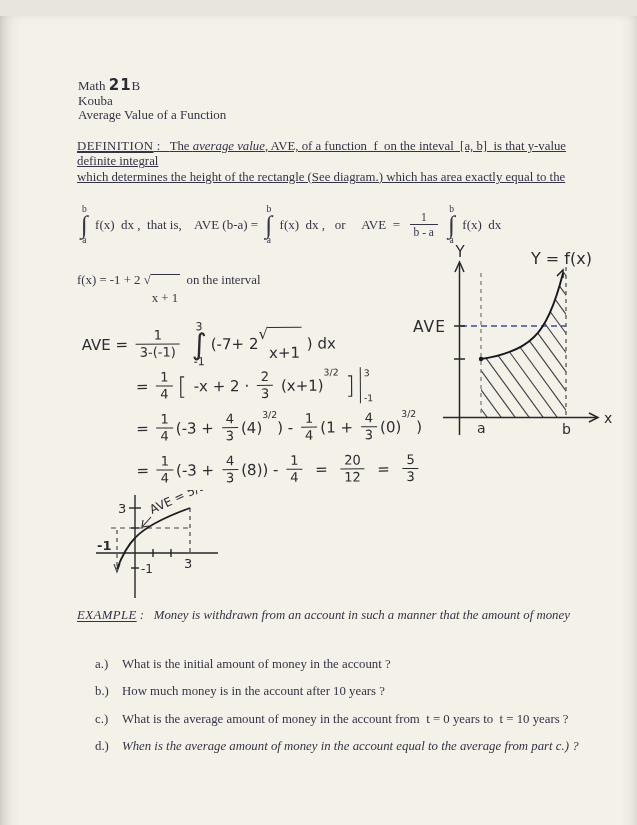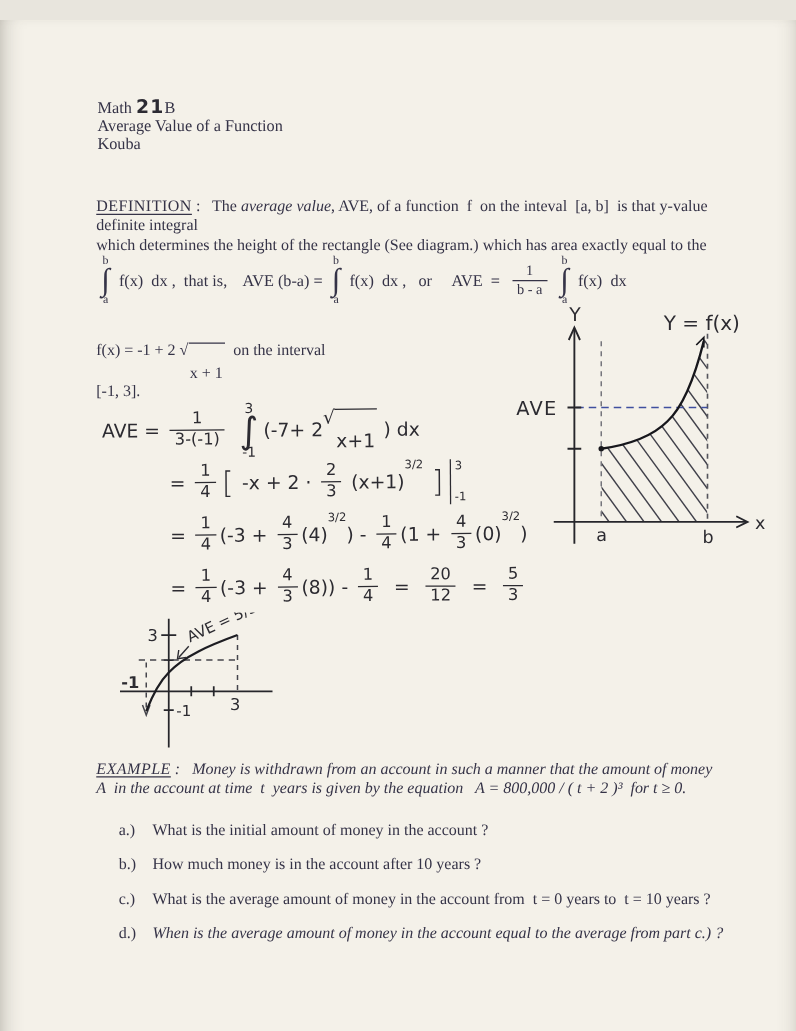--- a/index.html
+++ b/index.html
@@ -51,38 +51,37 @@
 
   svg text{font-family:"DejaVu Sans", sans-serif; fill:#2c2b31;}
 </style>
 </head>
 <body>
 
 <div class="page">
 
   <div class="abs" style="left:78px; top:62px;">
     <div class="hline"><span class="pre">Math </span><span class="hand num">21</span><span>B</span></div>
+    <div class="hline">Kouba</div>
     <div class="hline">Average Value of a Function</div>
-    <div class="hline">Kouba</div>
   </div>
 
-  <div class="abs" style="left:77px; top:142px; width:517px;">
+  <div class="abs" style="left:77px; top:123px; width:517px;text-decoration:underline;">
     <div class="pline"><span class="label">DEFINITION</span><span class="pre"> :   </span><span class="pre">The </span><span class="italic pre">average value</span><span class="pre">, AVE, of a function  f  on the inteval  [a, b]  is that y-value</span></div>
     <div class="pline">definite integral</div>
     <div class="pline">which determines the height of the rectangle (See diagram.) which has area exactly equal to the</div>
   </div>
 
   <div class="abs mathrow formula"><span class="m-int"><span class="t">b</span><span class="g">∫</span><span class="b">a</span></span><span class="m-txt"> f(x)  dx ,  that is,    AVE (b-a) = </span><span class="m-int"><span class="t">b</span><span class="g">∫</span><span class="b">a</span></span><span class="m-txt"> f(x)  dx ,   or     AVE  =  </span><span class="m-frac"><span class="n">1</span><span class="d">b - a</span></span><span class="m-txt"> </span><span class="m-int"><span class="t">b</span><span class="g">∫</span><span class="b">a</span></span><span class="m-txt"> f(x)  dx</span></div>
 
   <div class="abs" style="left:77px; top:257px; width:310px;">
     <div class="pline"><span class="m-txt">f(x) = -1 + 2 </span><span class="m-sqrt">
           <span class="r">√</span>
           <span class="v">x + 1</span>
         </span><span class="m-txt">  on the interval</span></div>
-    <div class="pline">[-1, 3].</div>
   </div>
 
   <svg class="abs" style="left:398px; top:224px;" width="239" height="202" viewBox="398 224 239 202">
     <defs>
       <clipPath id="hatchclip">
         <path d="M481,343 C502,340 521,334 534,321 C548,308 557,281 563,257 L566,251 L566,401 L481,401 Z"></path>
       </clipPath>
     </defs>
 
     <g clip-path="url(#hatchclip)" stroke="#40404a" stroke-width="1.15">
@@ -156,21 +155,20 @@
     <polyline points="143,504 142,511 149,510" fill="none" stroke="#2c2b31" stroke-width="1.1"></polyline>
     <text x="152" y="498" font-size="12" transform="rotate(-25 152 498)">AVE = 5/3</text>
     <text x="118" y="497" font-size="13">3</text>
     <text x="97" y="534" font-size="13" font-weight="bold" fill="#3f3565">-1</text>
     <text x="184" y="552" font-size="13">3</text>
     <text x="141" y="557" font-size="12">-1</text>
   </svg>
 
   <div class="abs" style="left:77px; top:592px; width:530px;font-style:italic;">
     <div class="pline"><span class="label">EXAMPLE</span><span class="pre"> :   </span><span class="pre">Money is withdrawn from an account in such a manner that the amount of money</span></div>
-    <div class="pline">A  in the account at time  t  years is given by the equation   A = 800,000 / ( t + 2 )³  for t ≥ 0.</div>
   </div>
 
   <div class="abs" style="left:95px; top:641px; width:525px;">
     <div class="pline" style="margin-bottom:12px; display:flex;"><span style="width:27px;">a.)</span><span class="pre" style="flex:1;">What is the initial amount of money in the account ?</span></div>
     <div class="pline" style="margin-bottom:12px; display:flex;"><span style="width:27px;">b.)</span><span class="pre" style="flex:1;">How much money is in the account after 10 years ?</span></div>
     <div class="pline" style="margin-bottom:12px; display:flex;"><span style="width:27px;">c.)</span><span class="pre" style="flex:1;">What is the average amount of money in the account from  t = 0 years to  t = 10 years ?</span></div>
     <div class="pline" style="display:flex;"><span style="width:27px;">d.)</span><span class="pre" style="flex:1;font-style:italic;">When is the average amount of money in the account equal to the average from part c.) ?</span></div>
   </div>
 
 </div>

